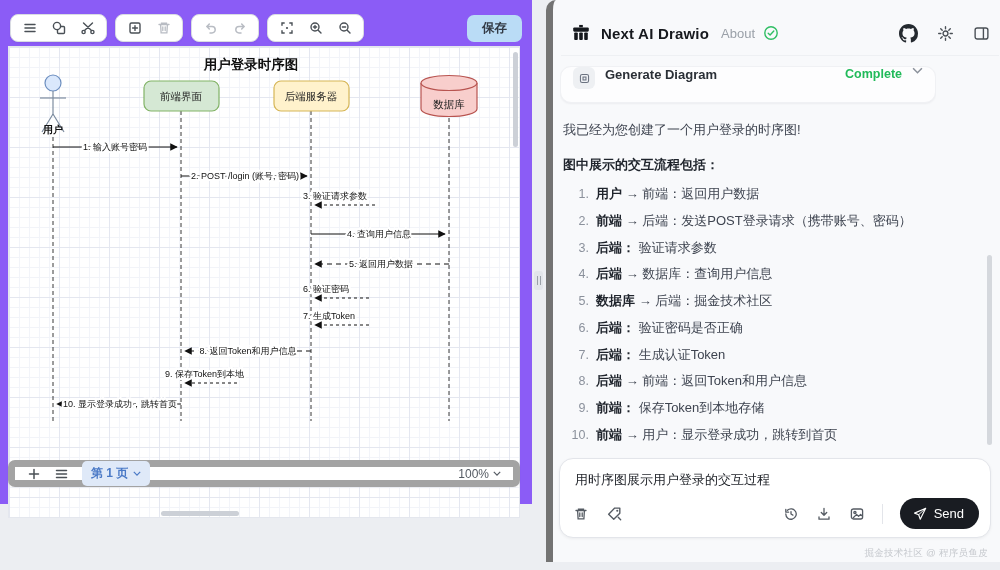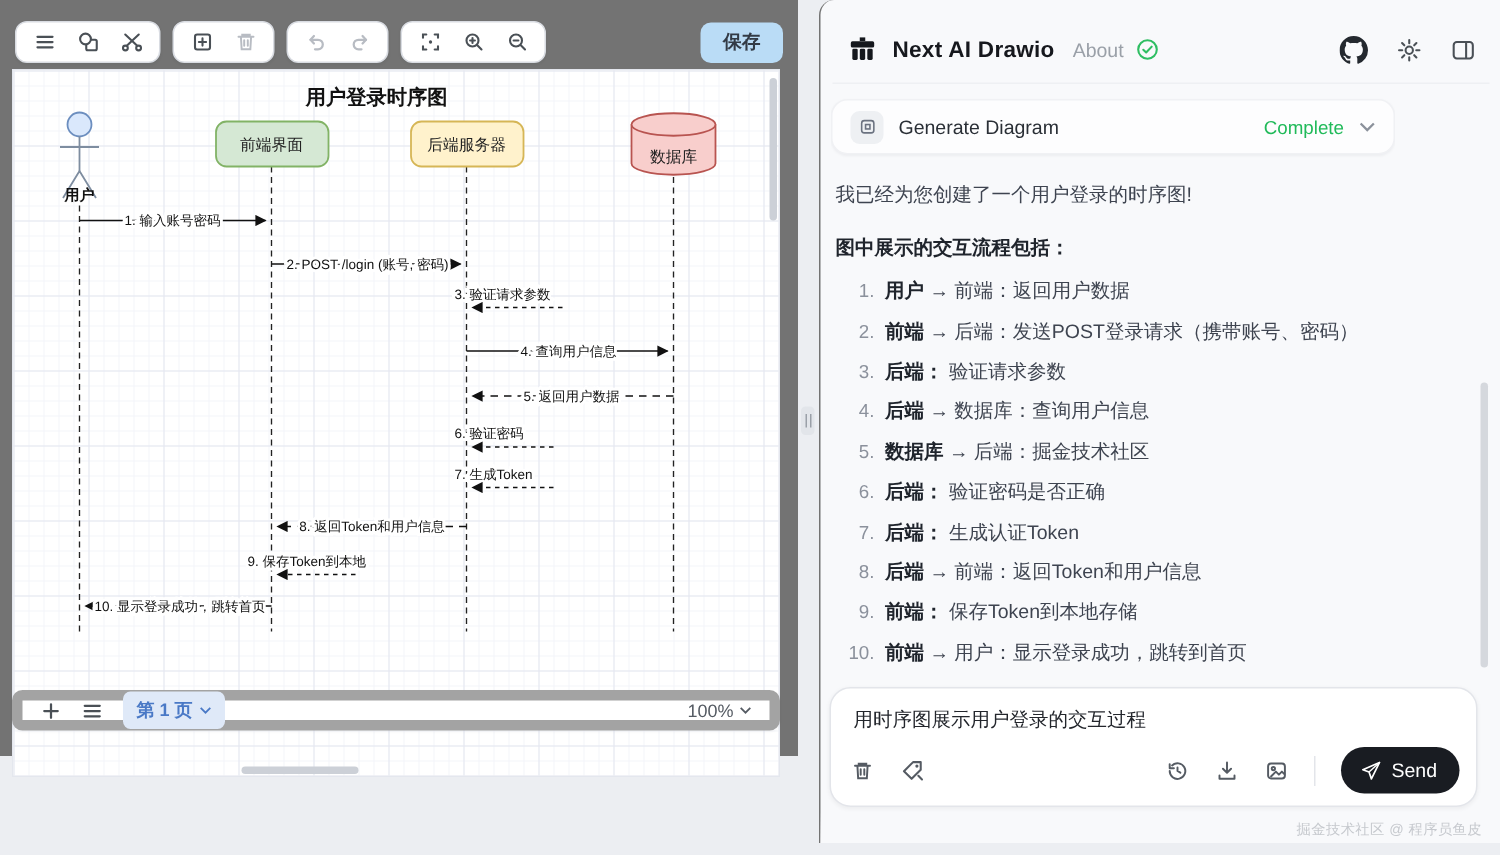--- a/index.html
+++ b/index.html
@@ -1,21 +1,21 @@
 <!DOCTYPE html>
 <html><head>
 <meta charset="utf-8">
 <style>
   * { margin:0; padding:0; box-sizing:border-box; }
   html,body { width:1000px; height:570px; overflow:hidden; background:#eceef2;
     font-family:"Liberation Sans","DejaVu Sans",sans-serif; }
   .app { position:relative; width:1000px; height:570px; }
 
   
-  .editor-pane { position:absolute; left:0; top:0; width:532px; height:504px; background:#737373; }
+  .editor-pane { position:absolute; left:0; top:0; width:532px; height:504px; background:#8b5cf6; }
   .toolbar { position:absolute; left:10px; top:13px; width:512px; height:30px; display:flex; align-items:center; gap:8px; }
   .tb-group { display:flex; align-items:center; gap:2px; background:#fff; border:1px solid #d9dce2; border-radius:8px; height:28px; padding:0 5px; box-shadow:0 1px 2px rgba(25,30,40,.05); }
   .tb-btn { width:27px; height:22px; display:flex; align-items:center; justify-content:center; border-radius:5px; color:#4a5056; cursor:pointer; }
   .tb-btn.disabled { color:#b8bcc3; }
   .tb-btn svg { display:block; }
   .save-btn { margin-left:auto; background:#badcf6; color:#333b46; border:none; border-radius:7px; height:27px; padding:0 15px; font-size:12.5px; font-weight:bold; cursor:pointer; font-family:inherit; }
 
   .canvas { position:absolute; left:8px; top:46px; width:512px; height:472px; background-color:#fff; border:1px solid #e4e7ee;
     background-image:
       linear-gradient(to right,#e4e7f0 1px,transparent 1px),
@@ -31,31 +31,31 @@
   .pb-btn { display:flex; align-items:center; color:#4a5056; cursor:pointer; }
   .page-chip { display:flex; align-items:center; gap:5px; background:#dfe9f8; color:#4a79c6; font-size:12px; font-weight:bold; padding:4px 9px; border-radius:5px; cursor:pointer; }
   .zoom-chip { margin-left:auto; display:flex; align-items:center; gap:4px; font-size:12px; color:#555b63; cursor:pointer; }
 
   
   .divider { position:absolute; left:532px; top:0; width:14px; height:570px; cursor:col-resize; }
   .grip { position:absolute; left:2px; top:271px; width:9px; height:19px; background:#e2e5ea; border-radius:3px; display:flex; align-items:center; justify-content:center; gap:2px; }
   .grip i { display:block; width:1px; height:9px; background:#9aa0a8; }
 
   
-  .chat-pane { position:absolute; left:546px; top:0; width:454px; height:562px; background:#f8f9fb; border-left:1px solid #737373; border-radius:10px 0 0 0; }
+  .chat-pane { position:absolute; left:546px; top:0; width:454px; height:562px; background:#f8f9fb; border-left:7px solid #737373; border-radius:10px 0 0 0; }
   .chat-header { position:absolute; top:11px; left:8px; width:438px; height:45px; display:flex; align-items:center; padding:0 9px; border-bottom:1px solid #eef0f3; }
   .logo { display:flex; margin-right:9px; }
   .app-title { font-size:15px; font-weight:bold; color:#16181d; letter-spacing:.2px; }
   .about-link { margin-left:12px; font-size:13px; color:#9aa0a8; cursor:pointer; }
   .check-badge { margin-left:8px; display:flex; }
   .header-icons { margin-left:auto; display:flex; align-items:center; gap:19px; }
   .header-icons .hicon { display:flex; color:#4a5056; cursor:pointer; }
 
   .chat-scroll { position:absolute; top:58px; left:7px; width:376px; height:390px; overflow:hidden; }
-  .gen-card { margin-top:8px; height:37px; background:#fdfdfe; border:1px solid #f0f1f4; border-radius:11px; display:flex; align-items:center; gap:10px; padding:0 12px; box-shadow:0 1px 2px rgba(20,25,35,.05); cursor:pointer; }
+  .gen-card { margin-top:8px; height:37px; background:#fdfdfe; border:1px solid #f0f1f4; border-radius:11px; display:flex; align-items:flex-start; gap:10px; padding:0 12px; box-shadow:0 1px 2px rgba(20,25,35,.05); cursor:pointer;font-weight:bold; }
   .gen-icon { width:22px; height:22px; background:#eef0f3; border-radius:6px; display:flex; align-items:center; justify-content:center; }
   .gen-label { font-size:13px; color:#2a2f36; }
   .gen-status { margin-left:auto; font-size:12.5px; color:#21ba5a; }
   .gen-chevron { color:#8b919b; display:flex; }
 
   .msg { margin-top:17px; font-size:13px; line-height:1.5; color:#3e4450; padding:0 3px; }
   .msg .para { margin-bottom:4px; }
   .msg .bold-head { font-weight:bold; color:#1f242c; margin:15px 0 6px; }
   .steps { list-style:none; margin-top:10px; }
   .steps li { display:flex; gap:7px; margin:0 0 7px 4px; align-items:baseline; }

